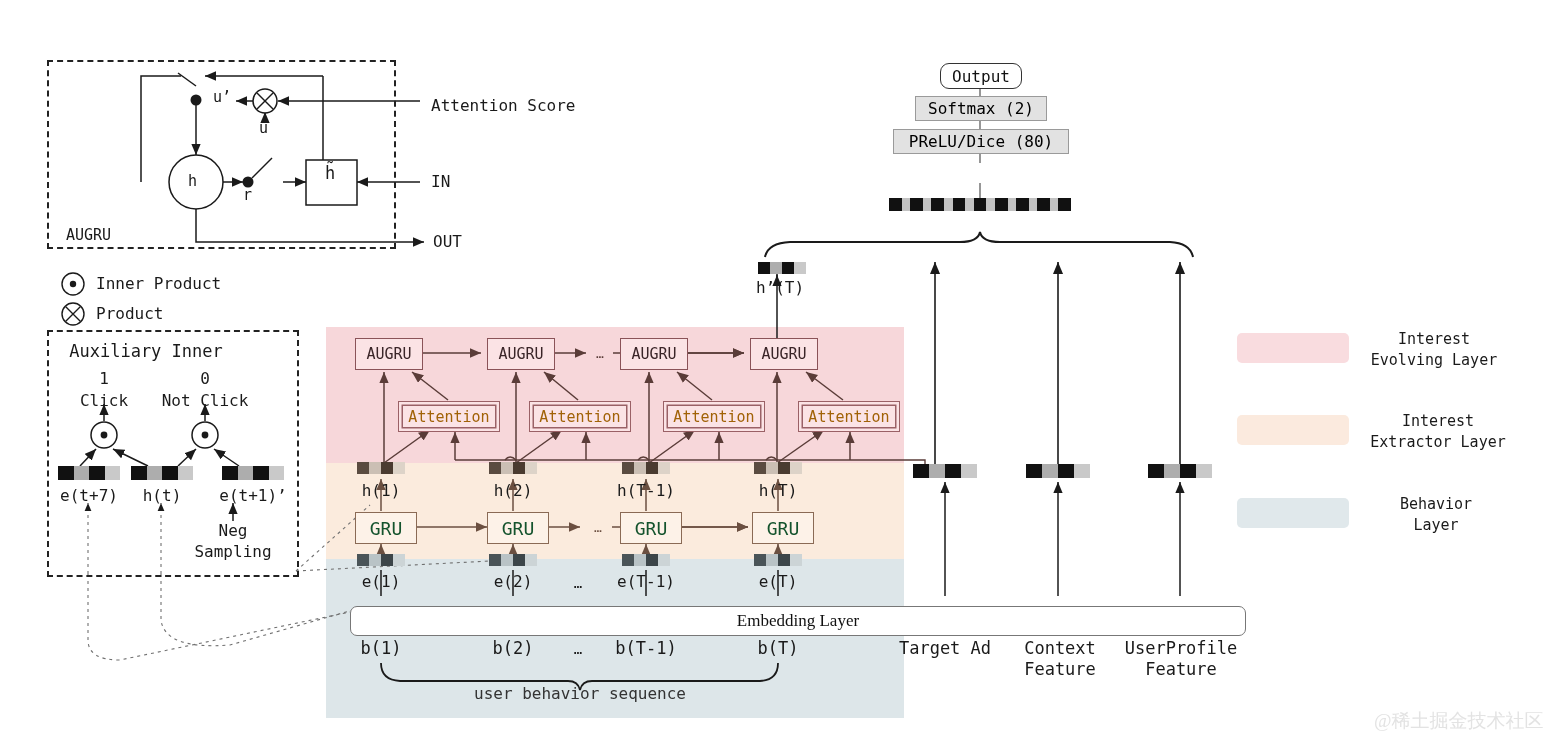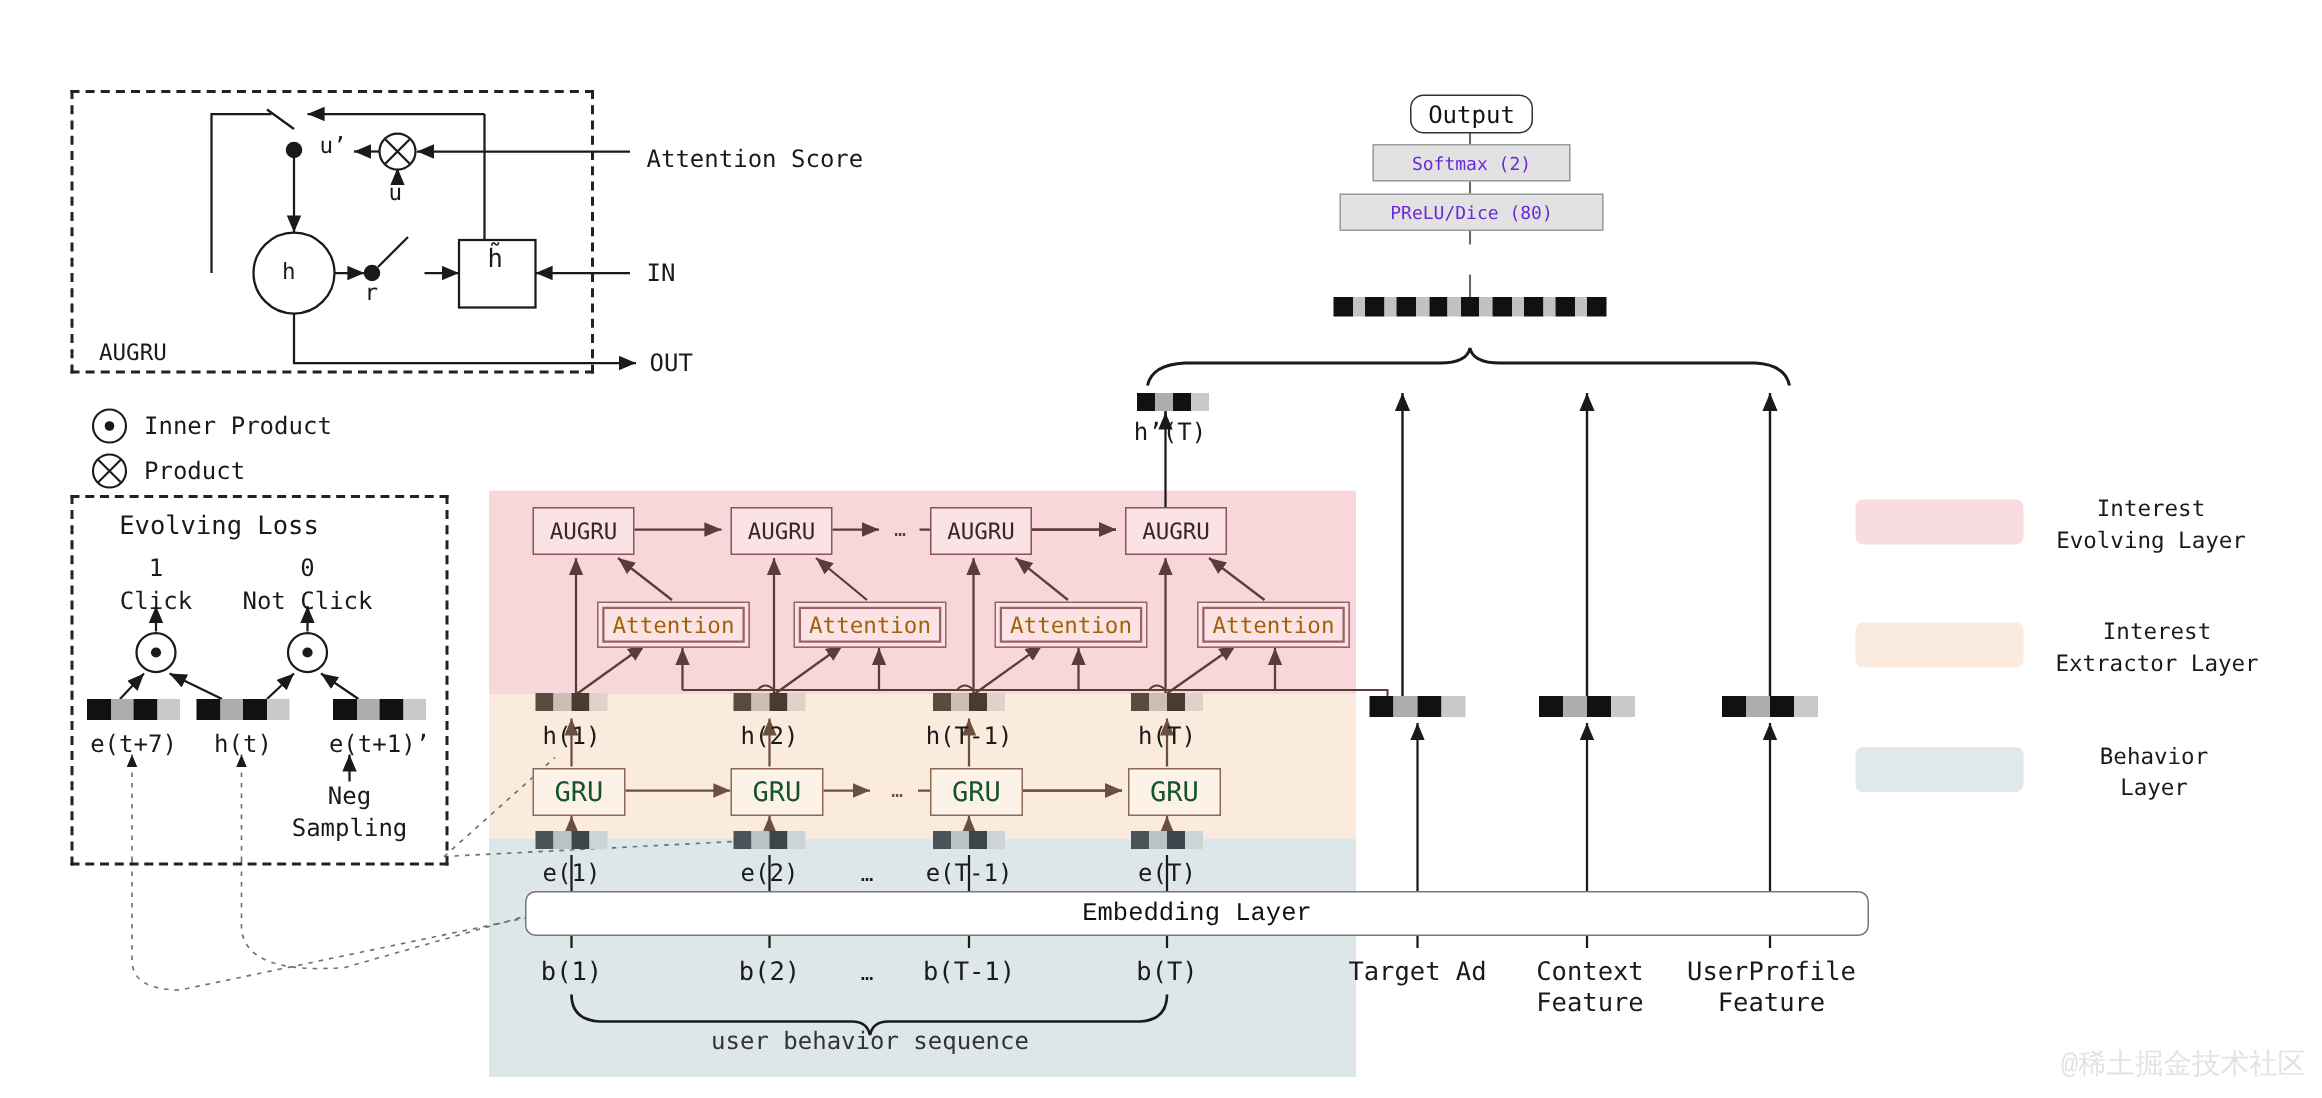--- a/index.html
+++ b/index.html
@@ -1,39 +1,39 @@
 <!DOCTYPE html>
 <html><head>
 <meta charset="utf-8">
 <style>
   html,body{margin:0;padding:0;background:#ffffff;}
   body{width:1548px;height:732px;position:relative;overflow:hidden;
        font-family:"DejaVu Sans Mono","Liberation Mono",monospace;color:#1a1a1a;}
   .stage{position:absolute;left:0;top:0;width:1548px;height:732px;}
   svg.layer{position:absolute;left:0;top:0;width:1548px;height:732px;overflow:visible;}
-  .sans{font-family:Liberation Mono, monospace;}
+  .sans{font-family:Liberation Serif, serif;margin-top:12px;}
 
   
   .band{position:absolute;}
   .band-pink{background:#f7d7da;}
   .band-orange{background:#fbebdd;}
   .band-blue{background:#dde6e9;}
 
   
   .augru-box{position:absolute;border:1.4px solid #8a5358;background:#fbe3e5;
       display:flex;align-items:center;justify-content:center;font-size:15px;color:#3a2528;}
   .att-box{position:absolute;border:1.4px solid #9a6166;background:#fbe3e5;
       display:flex;align-items:center;justify-content:center;font-size:15px;color:#a16207;
       box-shadow:inset 0 0 0 2.5px #fbe3e5, inset 0 0 0 4px #9a6166;}
   .gru-box{position:absolute;border:1.3px solid #8a6a55;background:#fdf2e8;
       display:flex;align-items:center;justify-content:center;font-size:18px;color:#14532d;}
 
   
   .mlp{position:absolute;background:#e2e2e2;border:1px solid #9a9a9a;
-       display:flex;align-items:center;justify-content:center;font-size:12px;color:#6d28d9;}
+       display:flex;align-items:center;justify-content:center;font-size:16px;color:#000000;}
   .pill{position:absolute;background:#ffffff;border:1.4px solid #333;border-radius:9px;
        display:flex;align-items:center;justify-content:center;font-size:16px;color:#111;}
   .embed-layer{position:absolute;background:#ffffff;border:1.3px solid #777;border-radius:7px;
        display:flex;align-items:center;justify-content:center;font-size:17px;color:#111;}
 
   .lbl{position:absolute;font-size:15px;color:#1a1a1a;white-space:pre;}
   .lbl-c{position:absolute;font-size:15px;color:#1a1a1a;white-space:pre;
        transform:translateX(-50%);text-align:center;}
 
   
@@ -258,21 +258,21 @@
   <div class="lbl" style="left:213px;top:88px;font-size:15px;">u’</div>
   <div class="lbl" style="left:243px;top:186px;font-size:15px;">r</div>
   <div class="lbl" style="left:431px;top:96px;font-size:16px;">Attention Score</div>
   <div class="lbl" style="left:431px;top:172px;font-size:16px;">IN</div>
   <div class="lbl" style="left:433px;top:232px;font-size:16px;">OUT</div>
 
   <div class="lbl" style="left:96px;top:274px;font-size:16px;">Inner Product</div>
   <div class="lbl" style="left:96px;top:304px;font-size:16px;">Product</div>
 
   <div class="dashbox" style="left:47px;top:330px;width:248px;height:243px;"></div>
-  <div class="lbl-c" style="left:146px;top:341px;font-size:17px;">Evolving Loss</div>
+  <div class="lbl-c" style="left:146px;top:341px;font-size:17px;">Auxiliary Inner</div>
   <div class="lbl-c" style="left:104px;top:369px;font-size:16px;">1</div>
   <div class="lbl-c" style="left:104px;top:391px;font-size:16px;">Click</div>
   <div class="lbl-c" style="left:205px;top:369px;font-size:16px;">0</div>
   <div class="lbl-c" style="left:205px;top:391px;font-size:16px;">Not Click</div>
 
   <div class="vbar" style="left:58px;top:466px;width:62px;height:14px;">
     <i style="width:25%;background:#111"></i>
       <i style="width:25%;background:#adadad"></i>
       <i style="width:25%;background:#111"></i>
       <i style="width:25%;background:#c9c9c9"></i>

